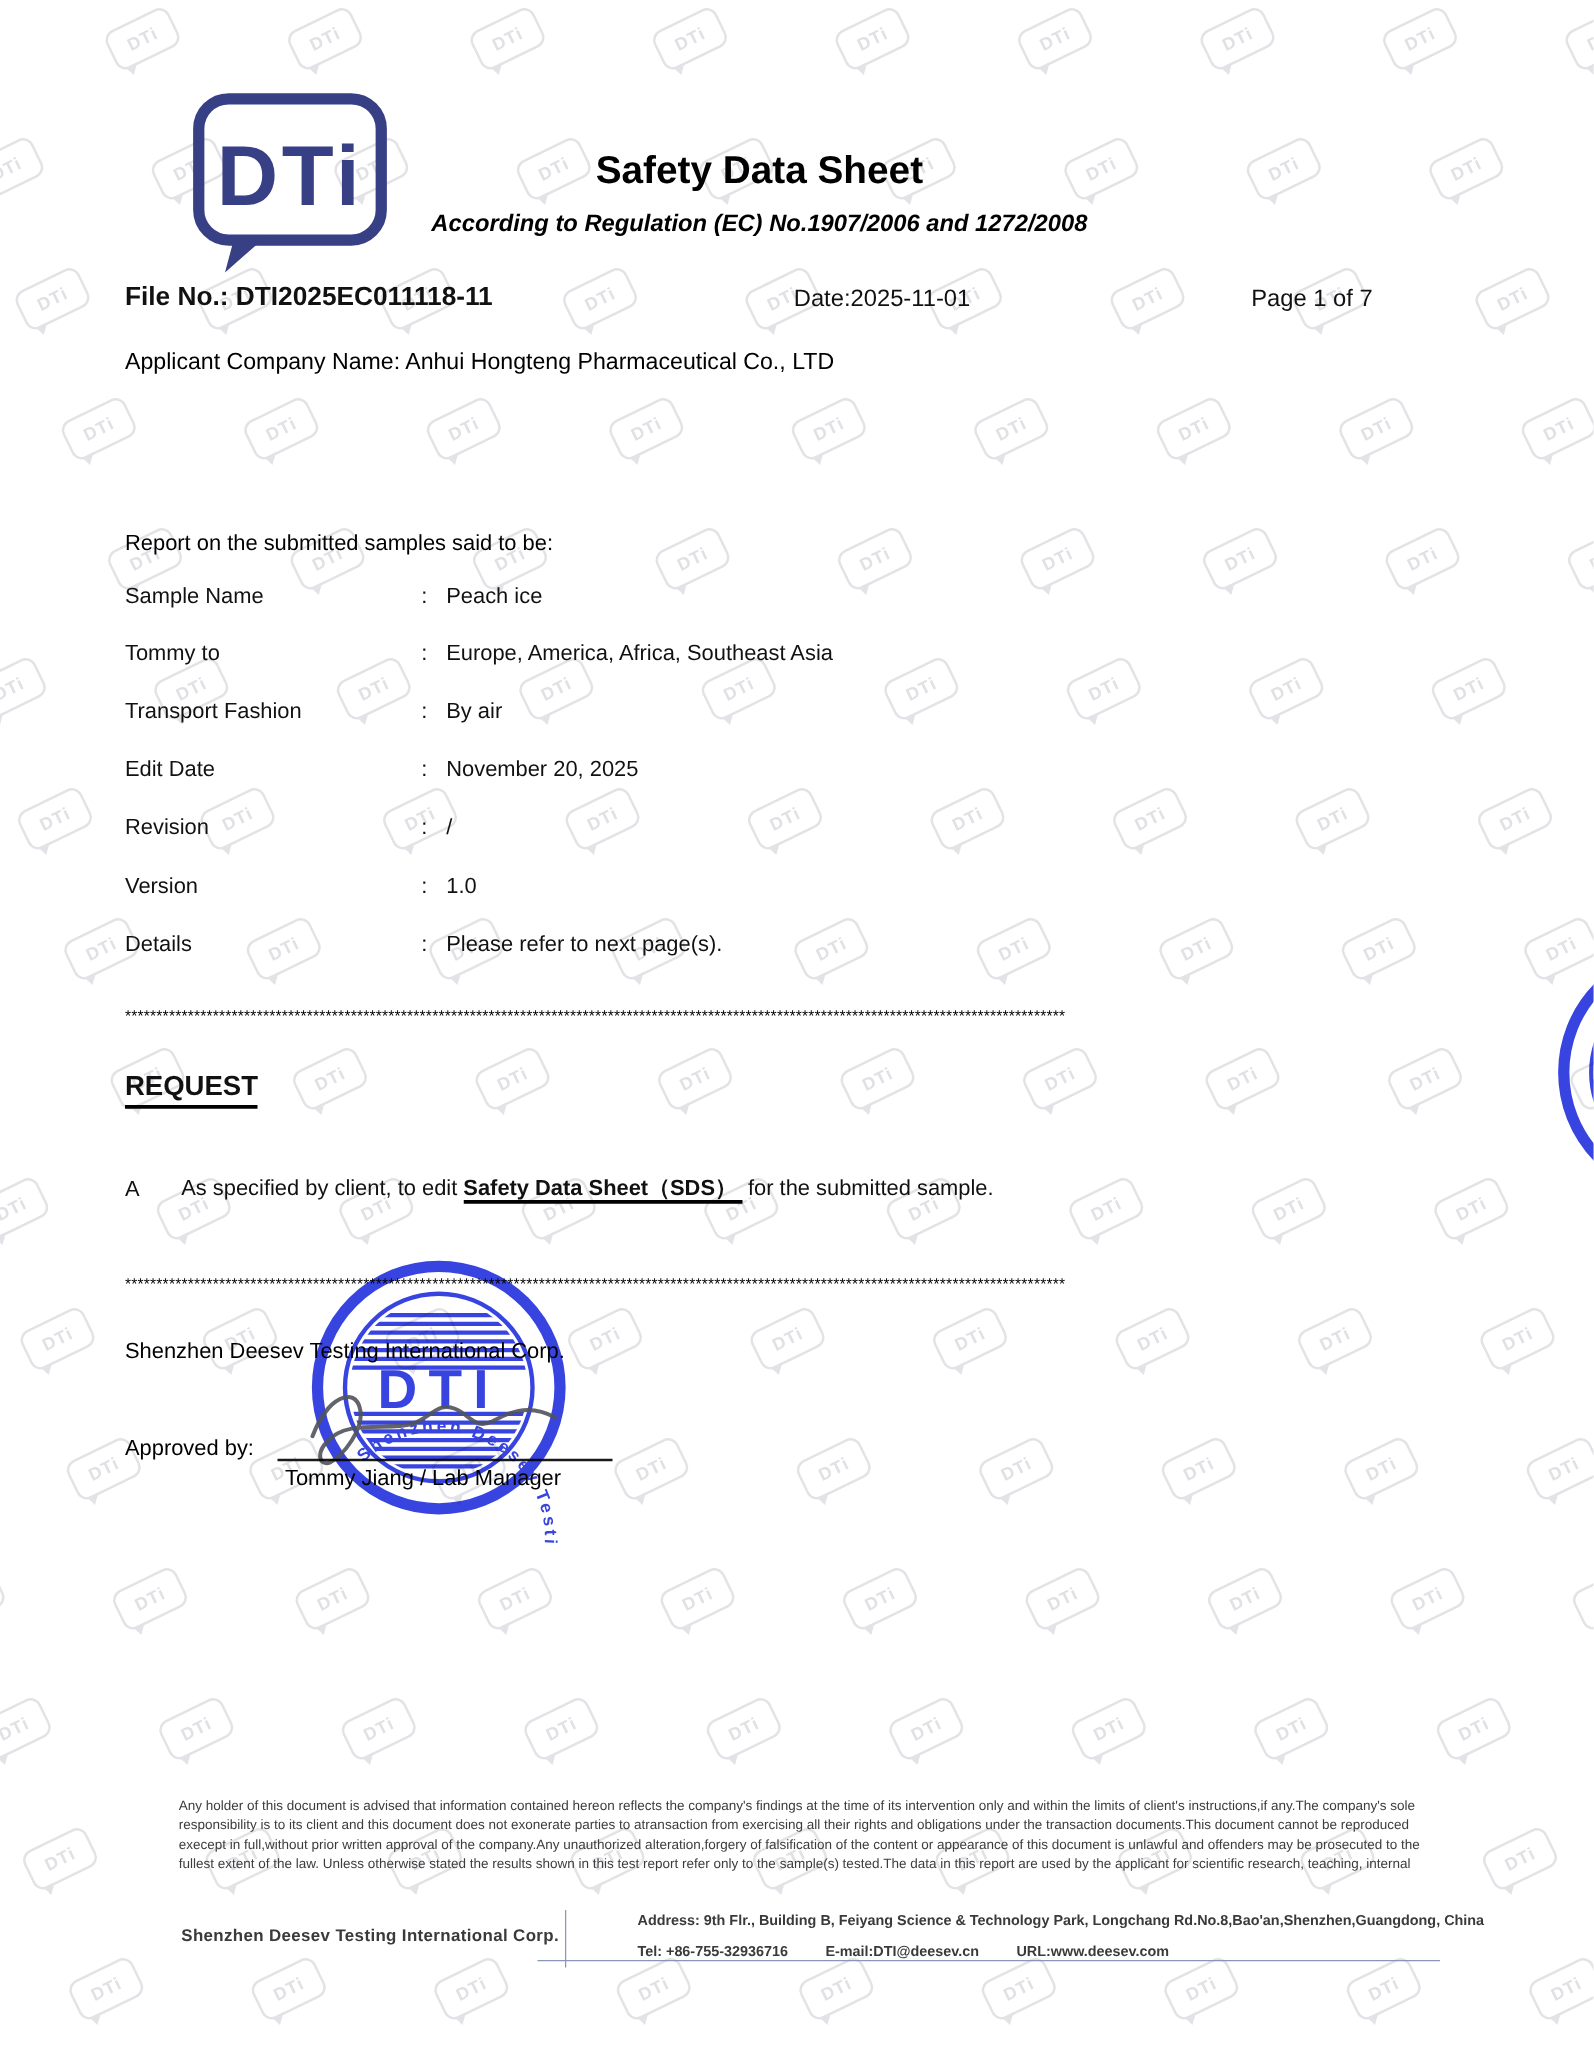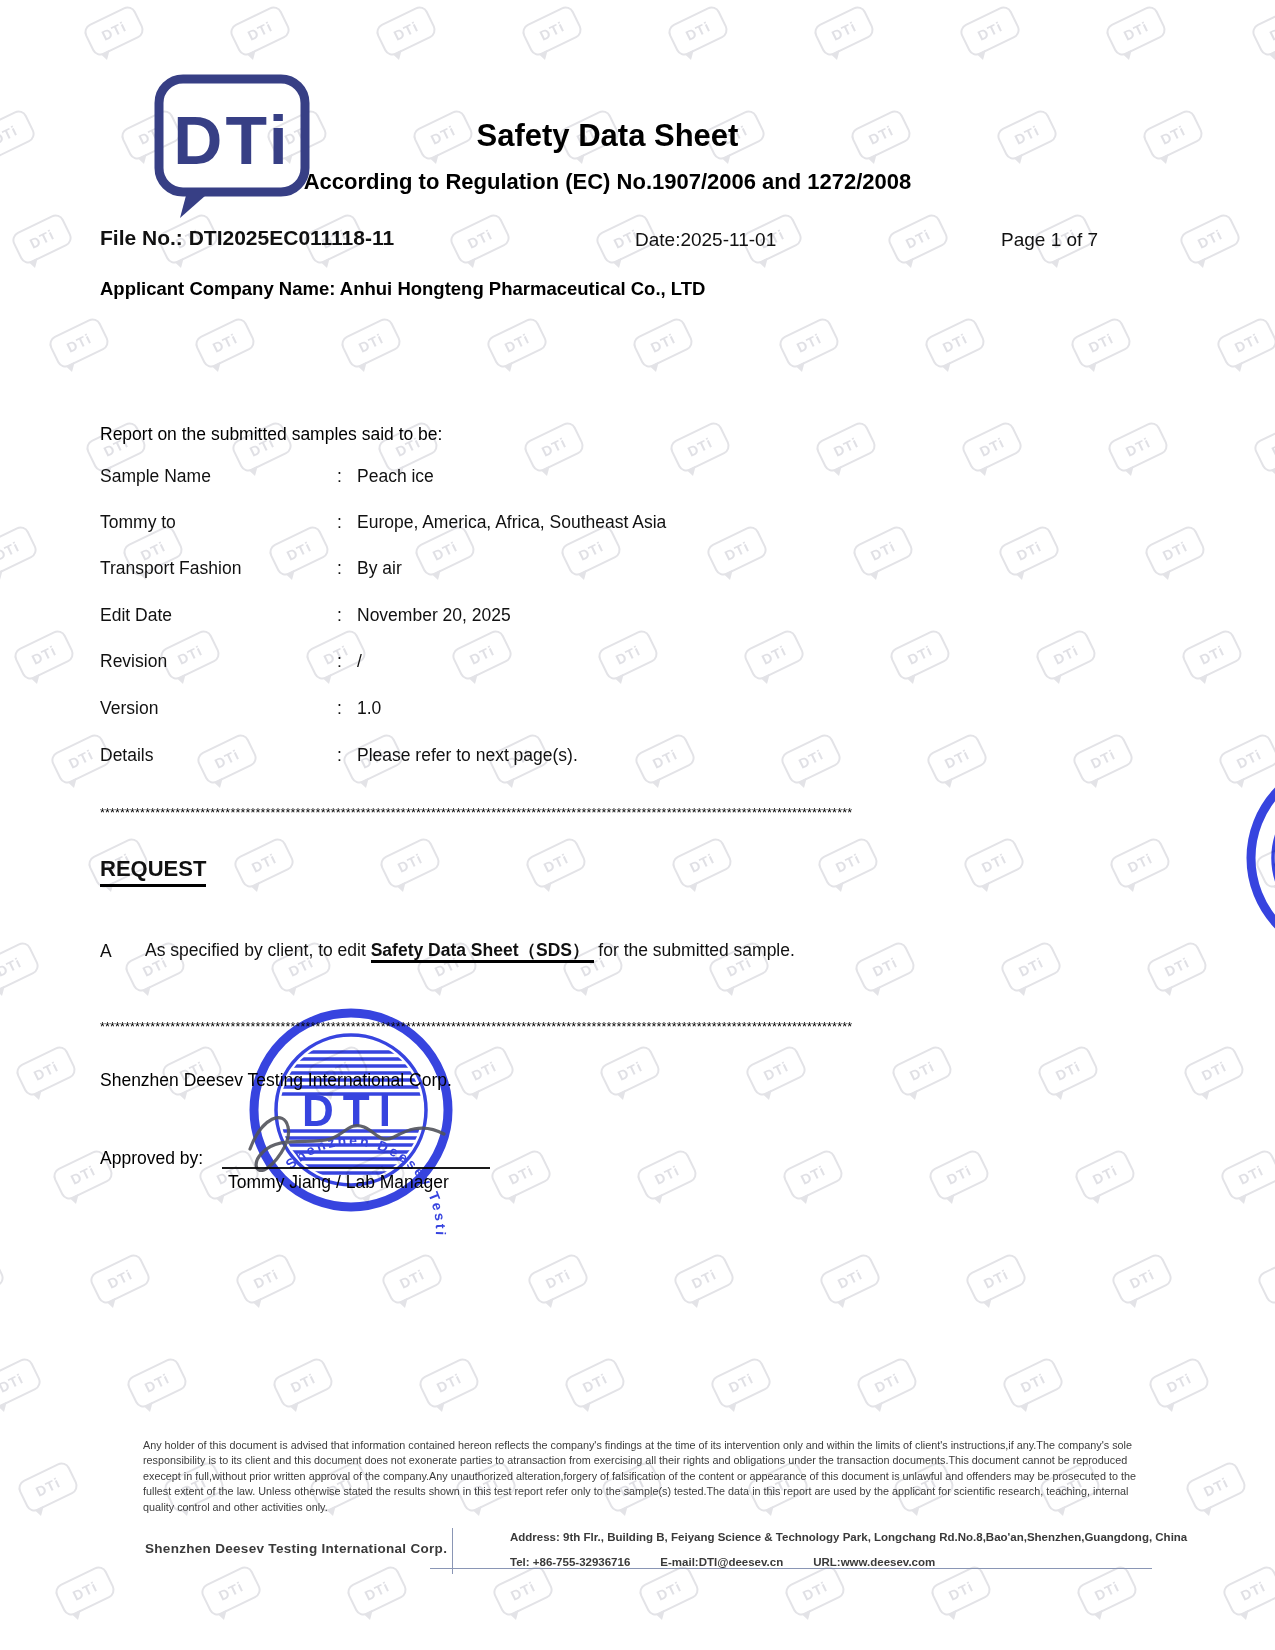--- a/index.html
+++ b/index.html
@@ -37,27 +37,27 @@
 
   
   #content{position:absolute;inset:0;z-index:1;}
 
   .title{
     left:100px;top:118px;width:1015px;
     text-align:center;font-size:31px;font-weight:bold;color:#000;
   }
   .subtitle{
     left:100px;top:169px;width:1015px;
-    text-align:center;font-size:22px;font-weight:bold;color:#000;
+    text-align:center;font-size:19px;font-weight:bold;color:#000;font-style:italic;
   }
   .fileno{left:100px;top:226px;font-size:21px;font-weight:bold;}
   .date{left:635px;top:229px;font-size:19px;}
   .pageind{left:1001px;top:229px;font-size:19px;}
 
-  .bold-line{font-size:18.5px;font-weight:bold;color:#000;}
+  .bold-line{font-size:18.5px;font-weight:normal;color:#000;}
   .body-line{font-size:17.5px;color:#000;}
 
   .field-label{position:absolute;left:100px;font-size:17.5px;}
   .field-colon{position:absolute;left:337px;font-size:17.5px;}
   .field-value{position:absolute;left:357px;font-size:17.5px;}
 
   .asterisks{
     left:100px;width:1065px;height:16px;
     font-size:12.5px;letter-spacing:0.15px;
     white-space:nowrap;overflow:hidden;color:#000;
@@ -318,21 +318,20 @@
     <div class="abs body-line" style="left:100px;top:1070px;">Shenzhen Deesev Testing International Corp.</div>
     <div class="abs body-line" style="left:100px;top:1148px;">Approved by:</div>
     <div class="abs approve-underline"></div>
     <div class="abs body-line" style="left:228px;top:1172px;">Tommy Jiang / Lab Manager</div>
 
     <div class="abs disclaimer">
       <div>Any holder of this document is advised that information contained hereon reflects the company's findings at the time of its intervention only and within the limits of client's instructions,if any.The company's sole</div>
       <div>responsibility is to its client and this document does not exonerate parties to atransaction from exercising all their rights and obligations under the transaction documents.This document cannot be reproduced</div>
       <div>execept in full,without prior written approval of the company.Any unauthorized alteration,forgery of falsification of the content or appearance of this document is unlawful and offenders may be prosecuted to the</div>
       <div>fullest extent of the law. Unless otherwise stated the results shown in this test report refer only to the sample(s) tested.The data in this report are used by the applicant for scientific research, teaching, internal</div>
-      <div>quality control and other activities only.</div>
     </div>
 
     <div class="abs f-company">Shenzhen Deesev Testing International Corp.</div>
     <div class="abs f-vline"></div>
     <div class="abs f-address">Address: 9th Flr., Building B, Feiyang Science &amp; Technology Park, Longchang Rd.No.8,Bao'an,Shenzhen,Guangdong, China</div>
     <div class="abs f-contacts">
       <span>Tel: +86-755-32936716</span>
       <span>E-mail:DTI@deesev.cn</span>
       <span>URL:www.deesev.com</span>
     </div>

